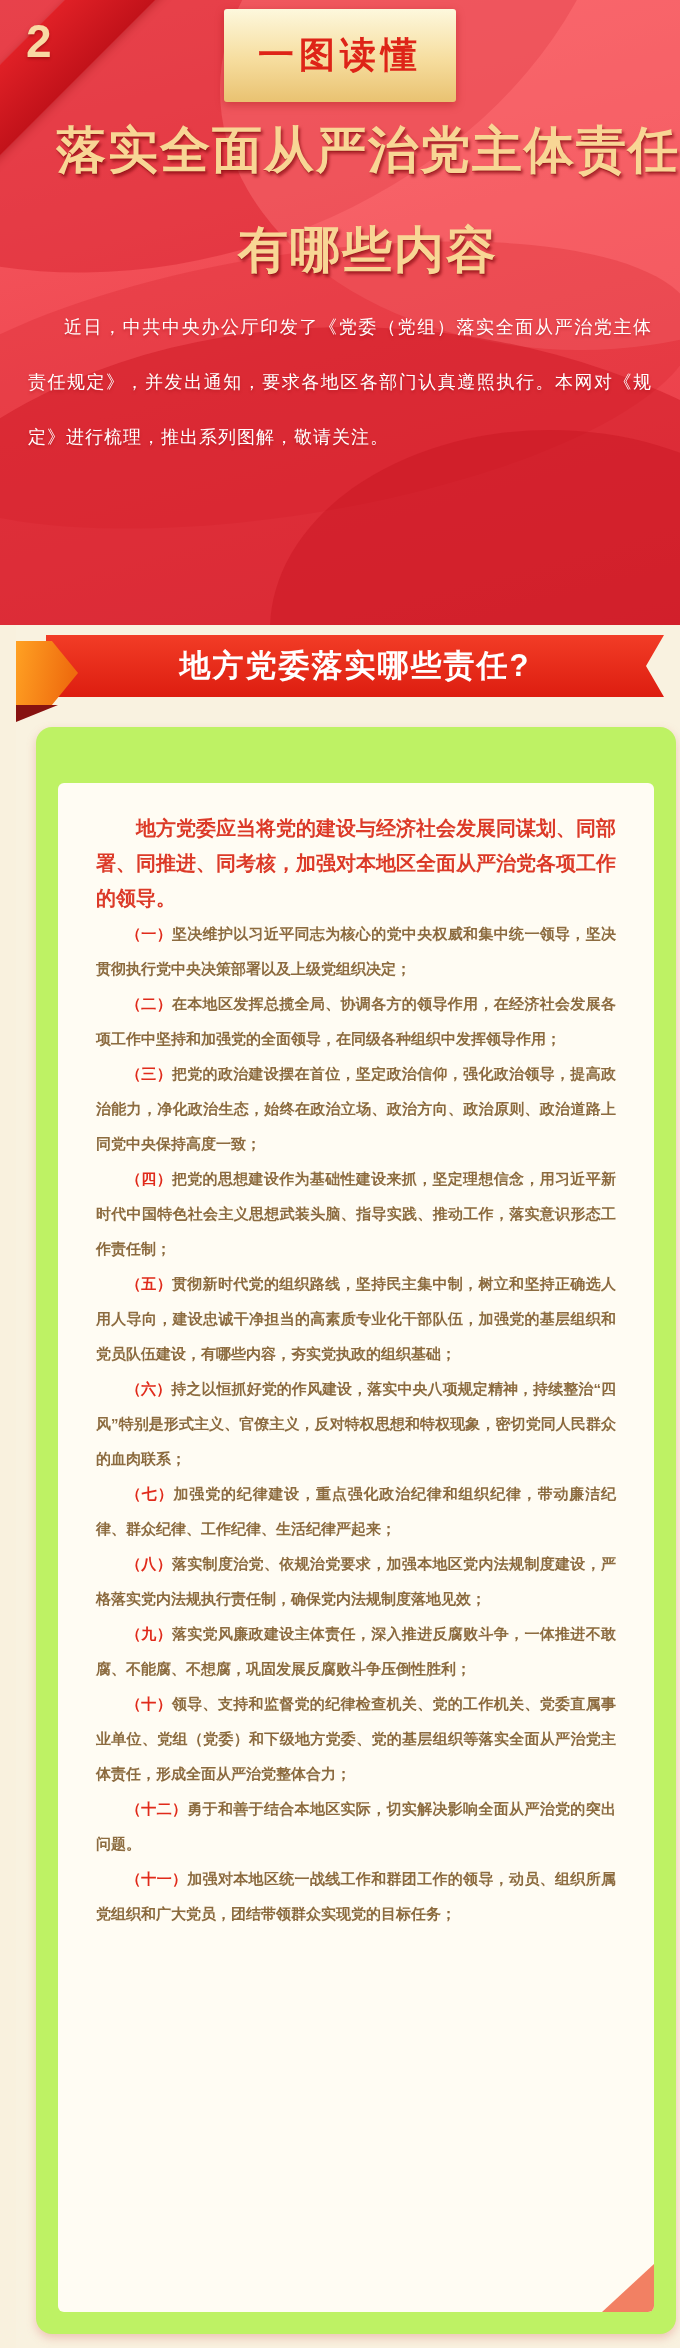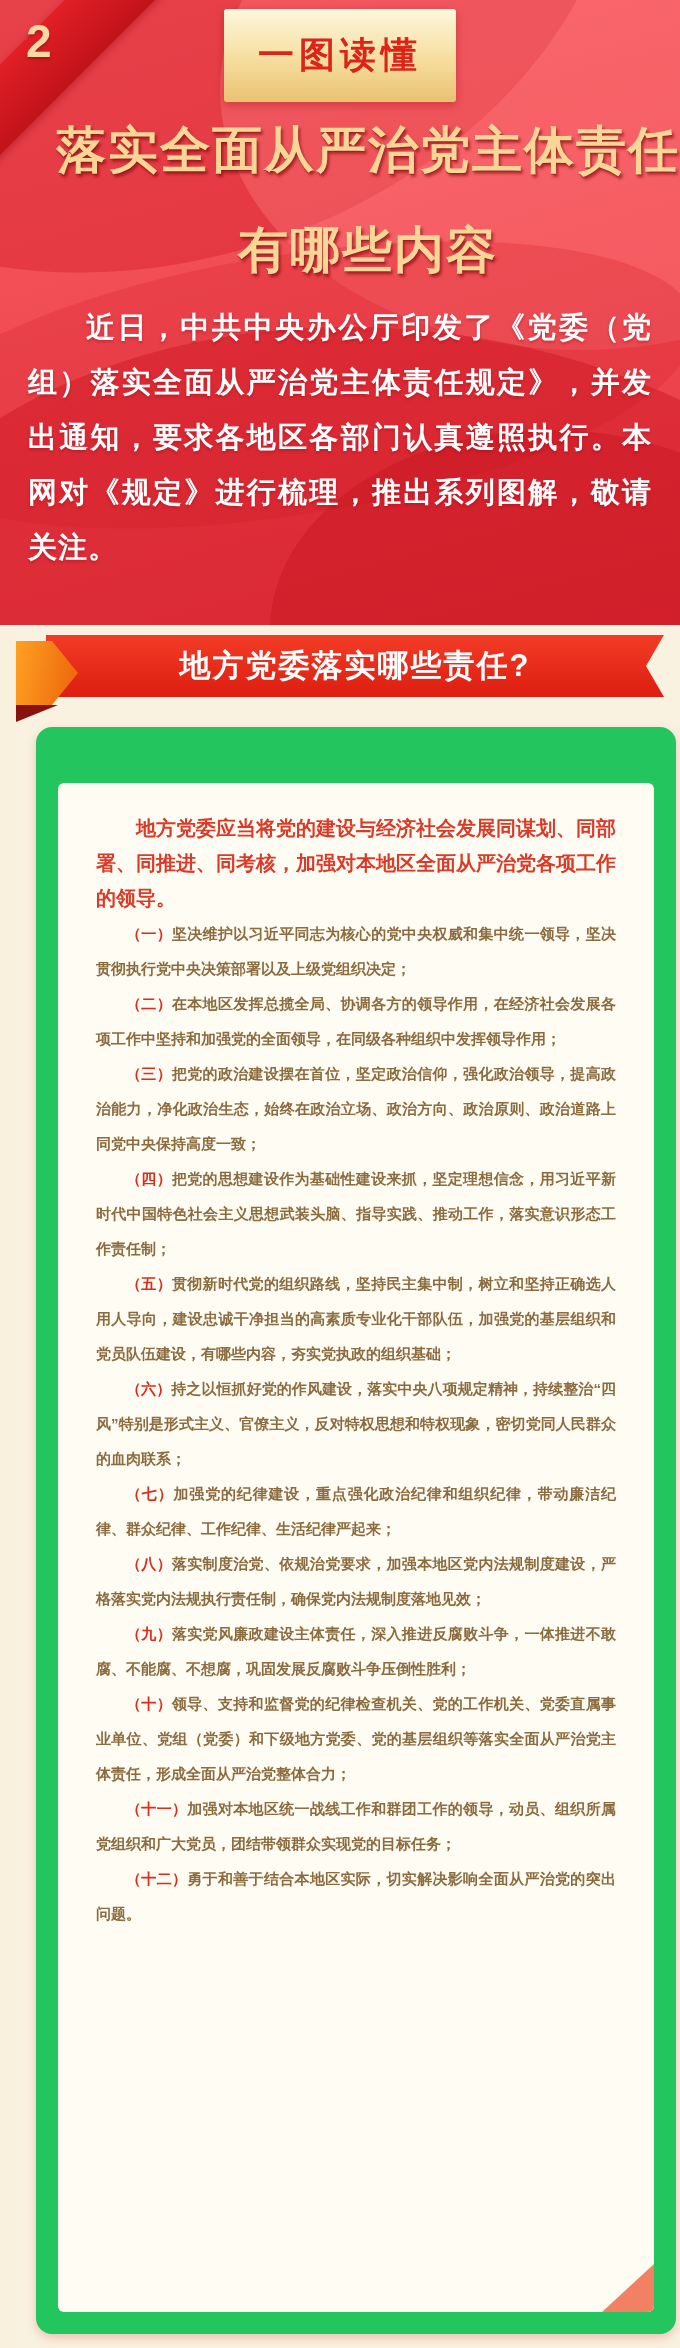--- a/index.html
+++ b/index.html
@@ -40,21 +40,21 @@
   .title{
     position:absolute;top:100px;left:0;width:100%;text-align:center;
     color:#f8d695;font-size:50px;font-weight:900;line-height:100px;letter-spacing:2px;
     text-shadow:2px 3px 3px rgba(125,5,10,.6),0 1px 0 rgba(120,0,0,.35);
     white-space:nowrap;
     padding-left:28px;
   }
   .title span{display:block;}
   .intro{
     position:absolute;top:300px;left:28px;width:624px;margin:0;
-    color:#ffffff;font-size:29px;line-height:55px;font-weight:700;
+    color:#ffffff;font-size:18px;line-height:55px;font-weight:400;
     text-indent:2em;text-align:justify;letter-spacing:1px;
     text-shadow:0 2px 3px rgba(140,10,15,.35);
   }
   
   .content{
     position:absolute;left:16px;top:625px;width:680px;height:1723px;
     background:#f9f2e0;
   }
   .ribbon-band{
     position:absolute;left:30px;top:10px;width:618px;height:62px;
@@ -69,21 +69,21 @@
     clip-path:polygon(0 0,58% 0,100% 50%,58% 100%,0 100%);
   }
   .ribbon-fold{
     position:absolute;left:0;top:80px;width:42px;height:17px;z-index:2;
     background:#871210;
     clip-path:polygon(0 0,100% 0,0 100%);
   }
   .card-outer{
     position:absolute;left:20px;top:102px;width:640px;height:1607px;
     background:linear-gradient(180deg,#f5938b 0%,#f18а80 100%);
-    background-color:#22c55e;
+    background-color:#bef264;
     border-radius:16px;
     box-shadow:0 4px 10px rgba(215,110,100,.35);
   }
   .card-inner{
     position:absolute;left:22px;top:56px;width:596px;height:1529px;
     background:#fffcf3;border-radius:6px;
     padding:28px 38px;box-sizing:border-box;
   }
   .lead{
     margin:0;color:#dc3a28;font-size:20px;line-height:35px;font-weight:700;
@@ -164,23 +164,23 @@
 
   <p class="item">
     <span class="num">（九）</span><span class="txt">落实党风廉政建设主体责任，深入推进反腐败斗争，一体推进不敢腐、不能腐、不想腐，巩固发展反腐败斗争压倒性胜利；</span>
   </p>
 
   <p class="item">
     <span class="num">（十）</span><span class="txt">领导、支持和监督党的纪律检查机关、党的工作机关、党委直属事业单位、党组（党委）和下级地方党委、党的基层组织等落实全面从严治党主体责任，形成全面从严治党整体合力；</span>
   </p>
 
   <p class="item">
-    <span class="num">（十一）</span><span class="txt">加强对本地区统一战线工作和群团工作的领导，动员、组织所属党组织和广大党员，团结带领群众实现党的目标任务；</span>
+    <span class="num">（十二）</span><span class="txt">勇于和善于结合本地区实际，切实解决影响全面从严治党的突出问题。</span>
   </p>
 
   <p class="item">
-    <span class="num">（十二）</span><span class="txt">勇于和善于结合本地区实际，切实解决影响全面从严治党的突出问题。</span>
+    <span class="num">（十一）</span><span class="txt">加强对本地区统一战线工作和群团工作的领导，动员、组织所属党组织和广大党员，团结带领群众实现党的目标任务；</span>
   </p>
 </div>
       <div class="corner-fold"></div>
     </div>
   </div>
 </div>
 
 </body></html>

